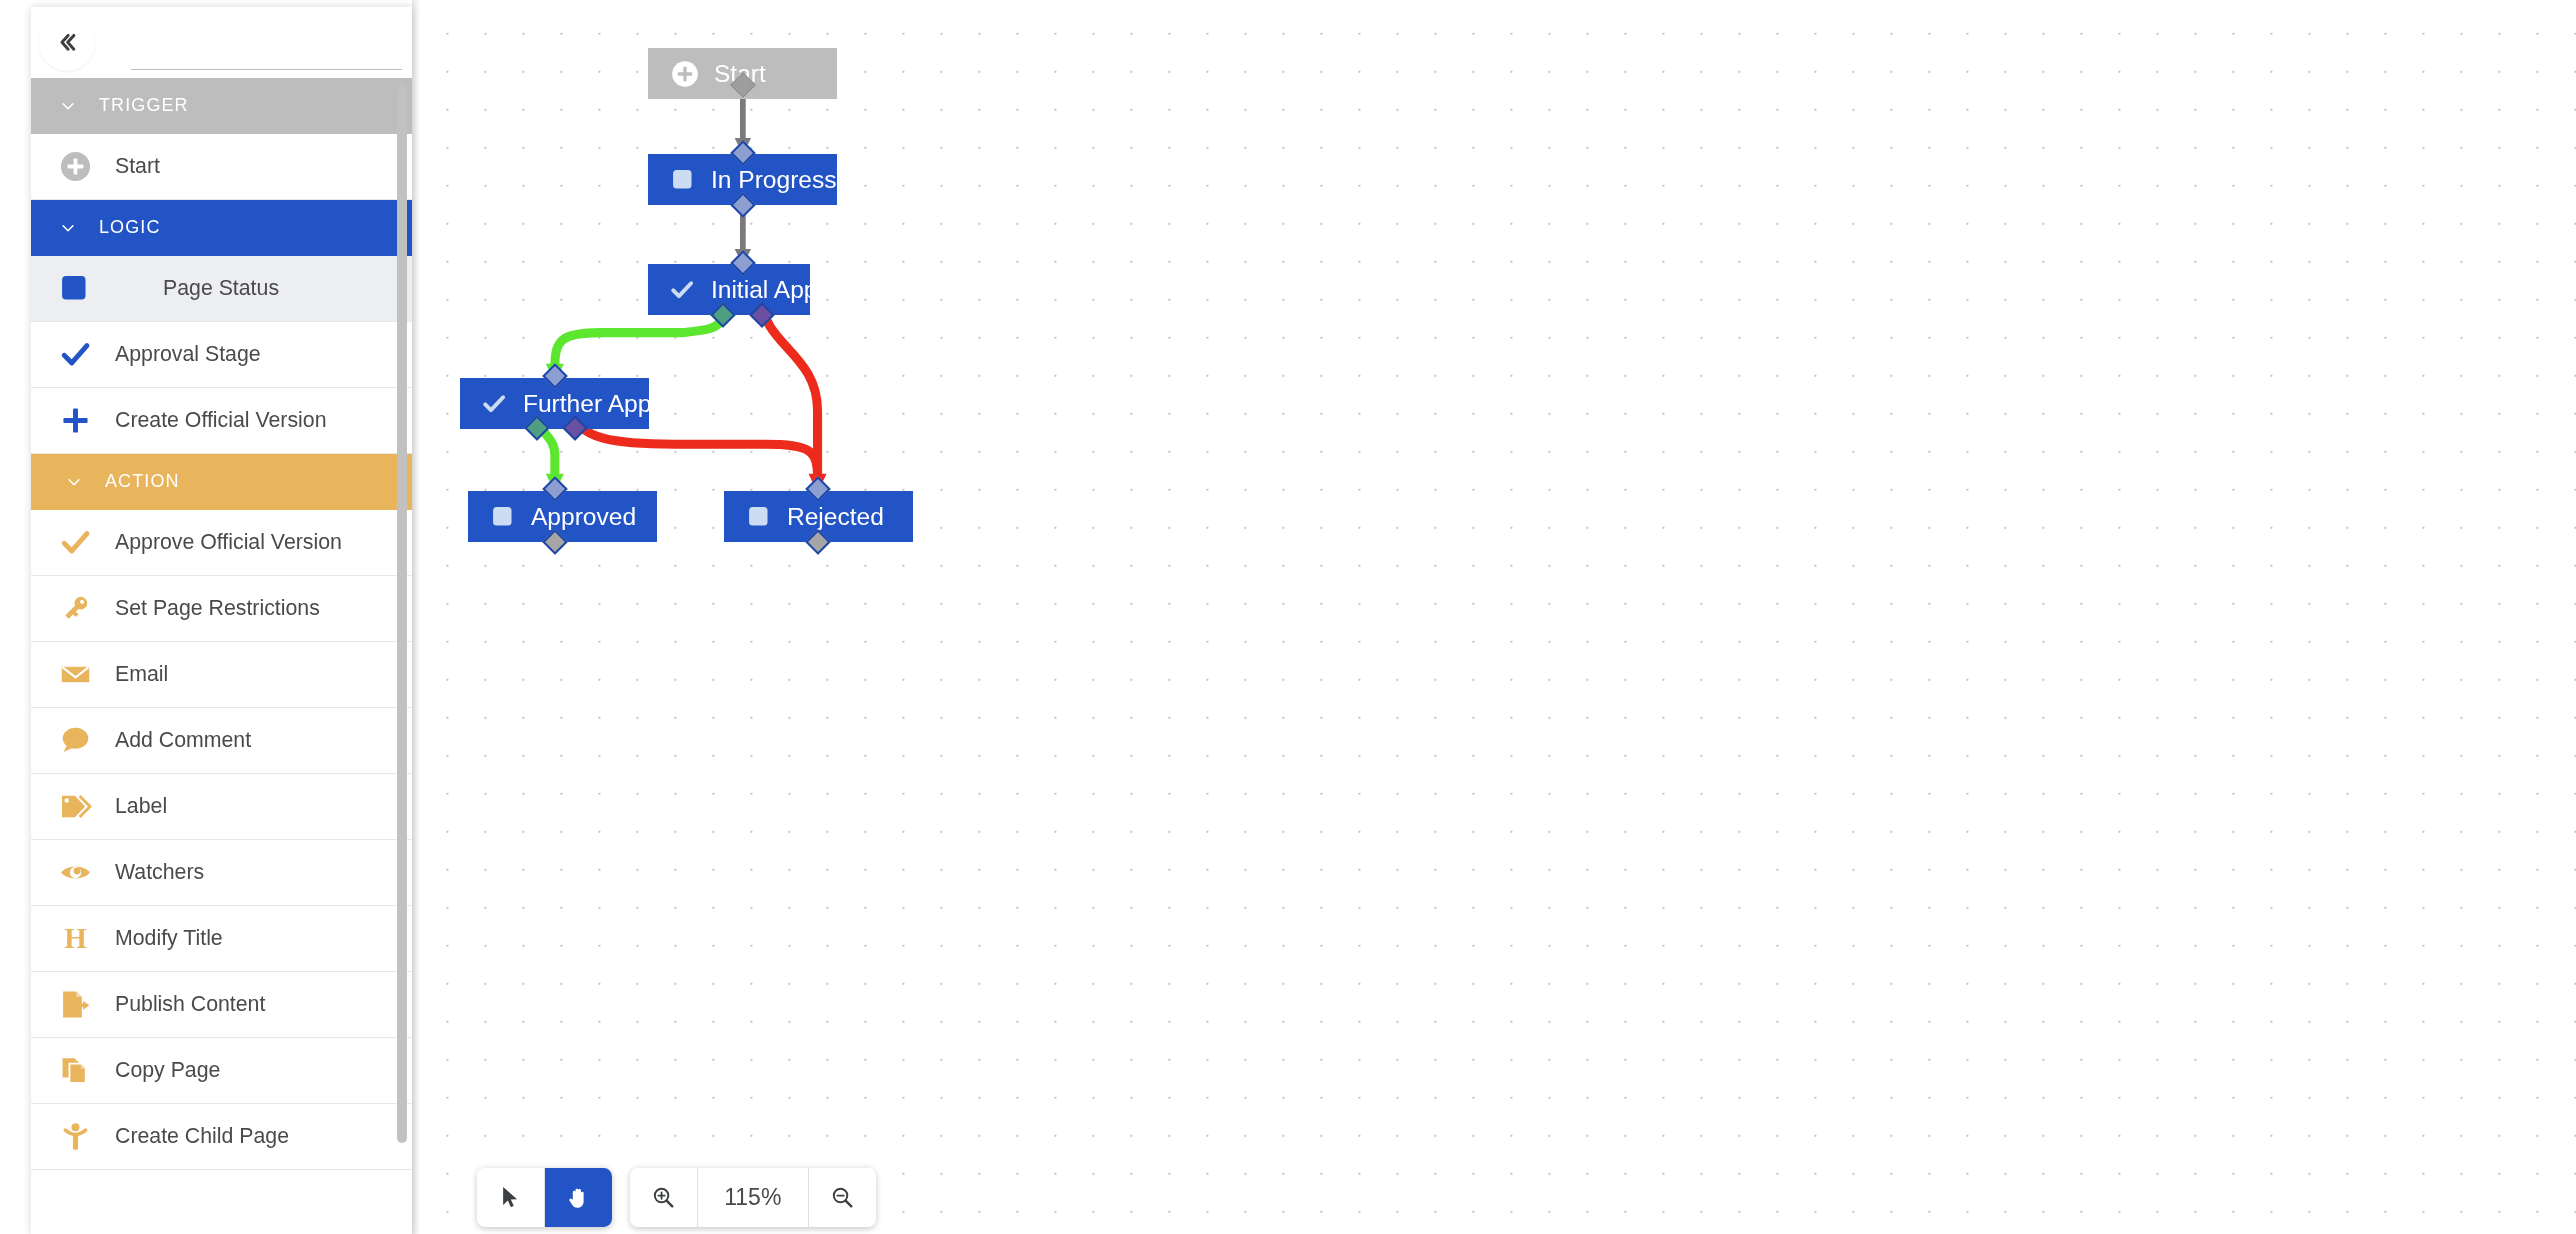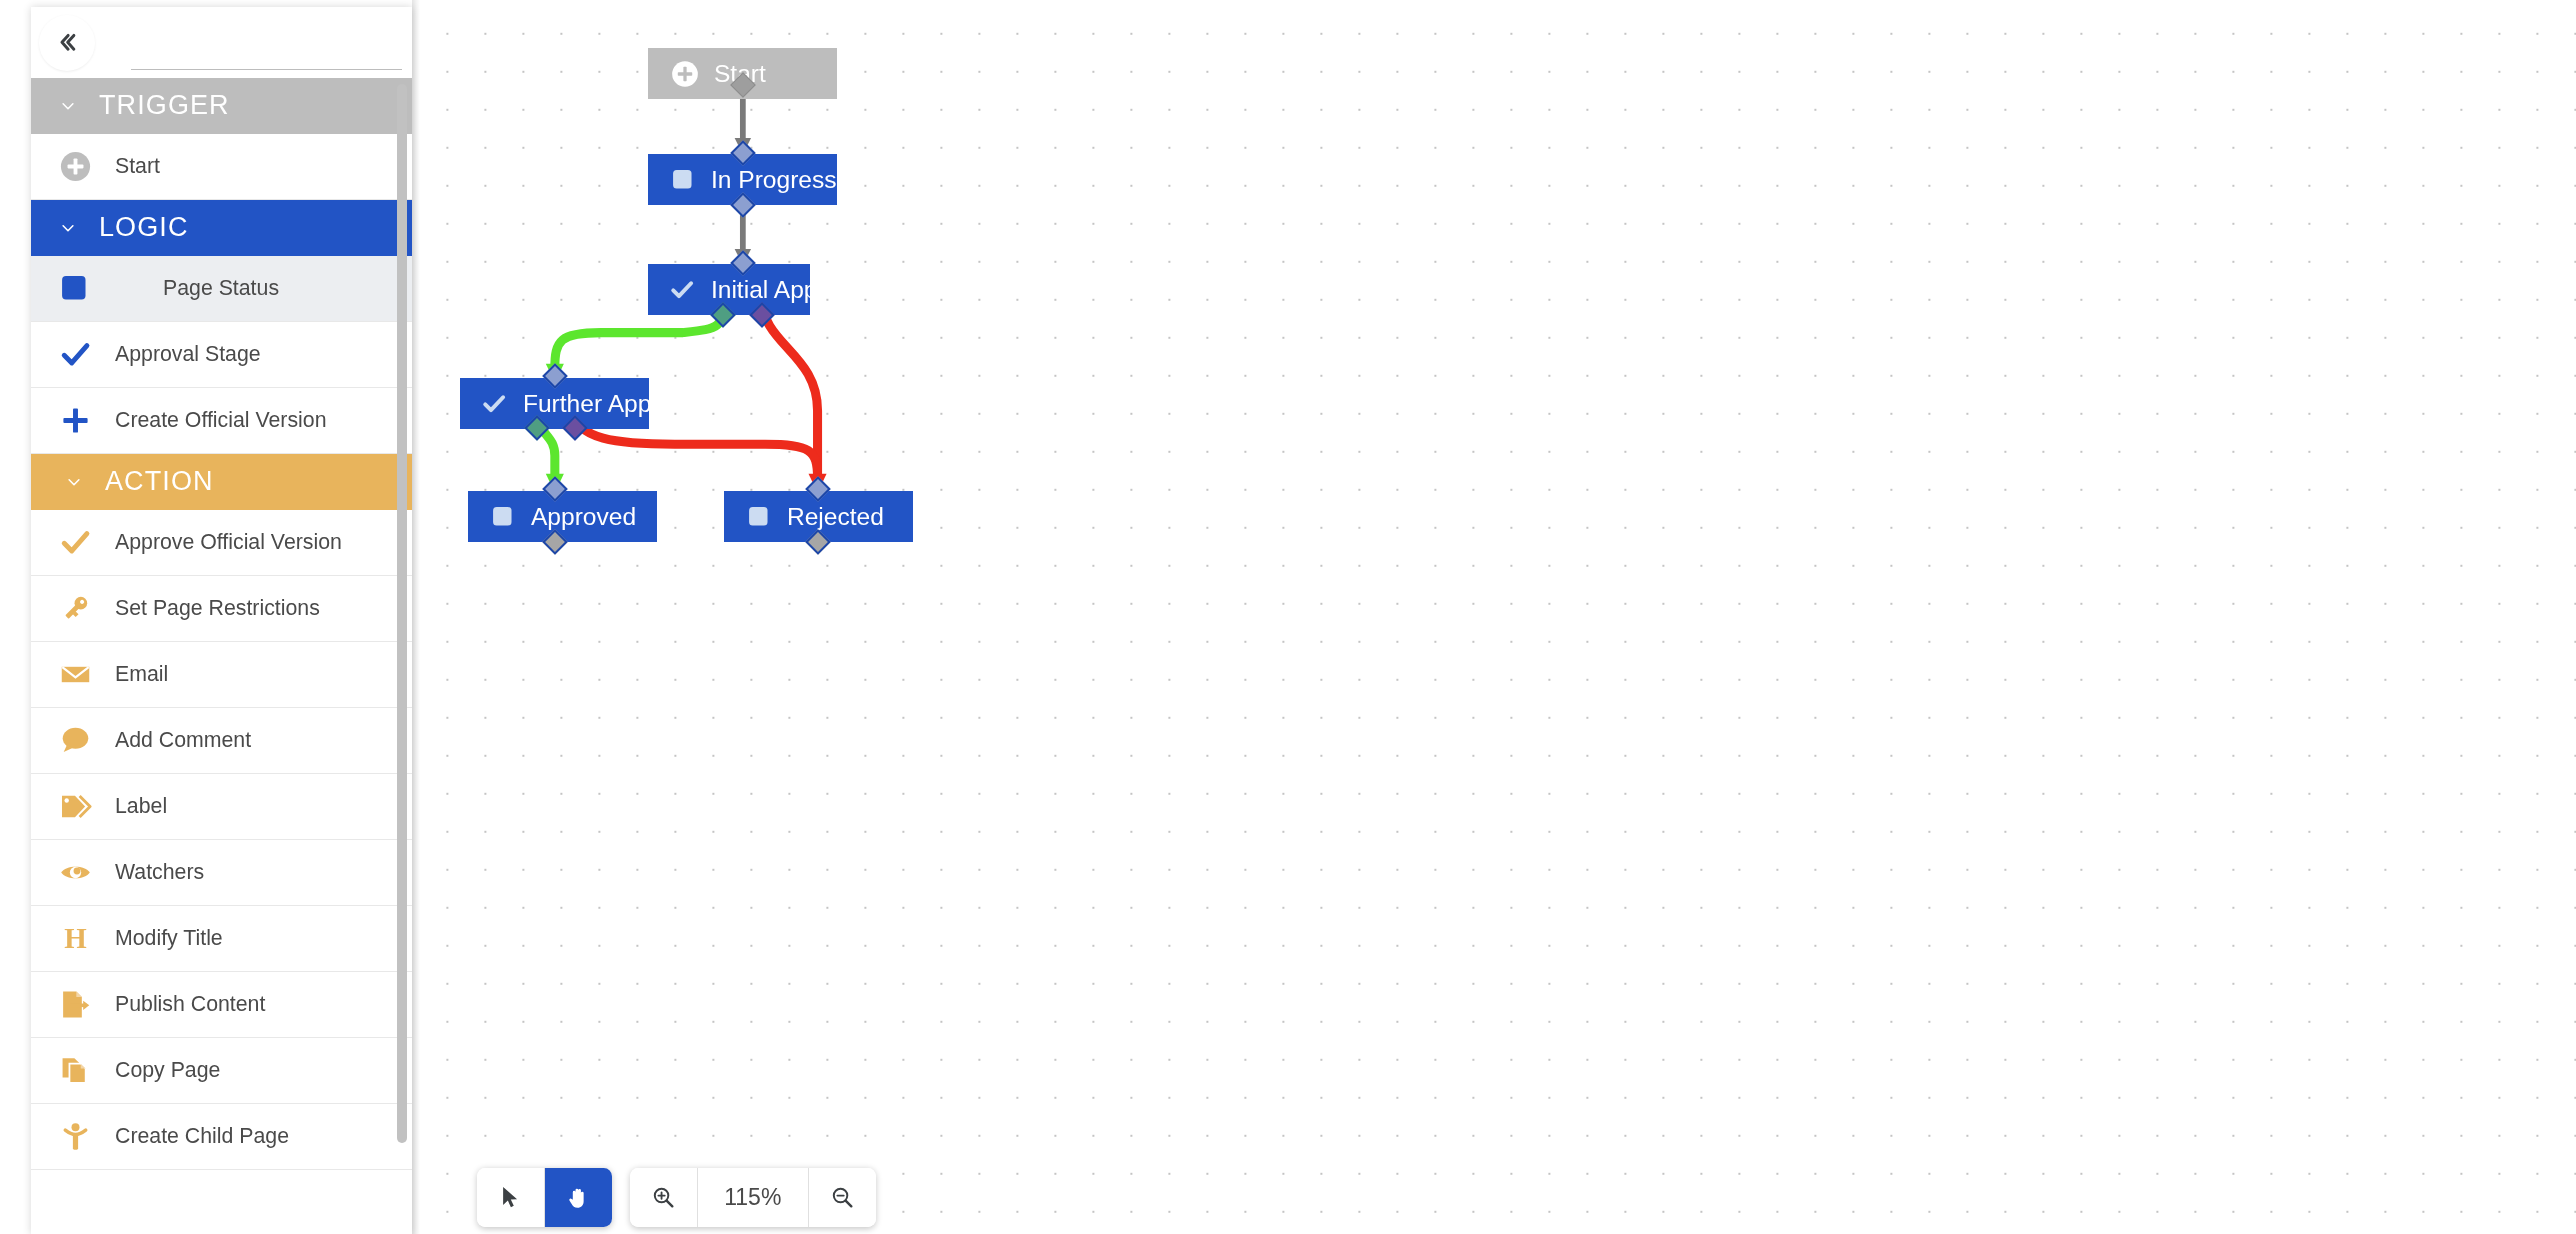--- a/index.html
+++ b/index.html
@@ -56,21 +56,21 @@
 
   .sidebar-scroll {
     position: absolute; left: 0; top: 71px;
     width: 381px; height: 1157px;
     overflow: hidden;
   }
 
   .section-header {
     height: 56px; display: flex; align-items: center;
     padding-left: 28px; color: #ffffff;
-    font-size: 27px; letter-spacing: 1.1px; font-weight: 400;
+    font-size: 18px; letter-spacing: 1.1px; font-weight: 400;
     cursor: pointer;
     user-select: none;
   }
   .section-header .chev { margin-right: 22px; display:flex; }
   .section-header .chev svg { width: 18px; height: 18px; }
   .section-trigger { background: #bdbdbd; }
   .section-logic   { background: #2254C5; }
   .section-action  { background: #E8B košt; }
   .section-action  { background: #E8B45C; padding-left: 34px; }
 

